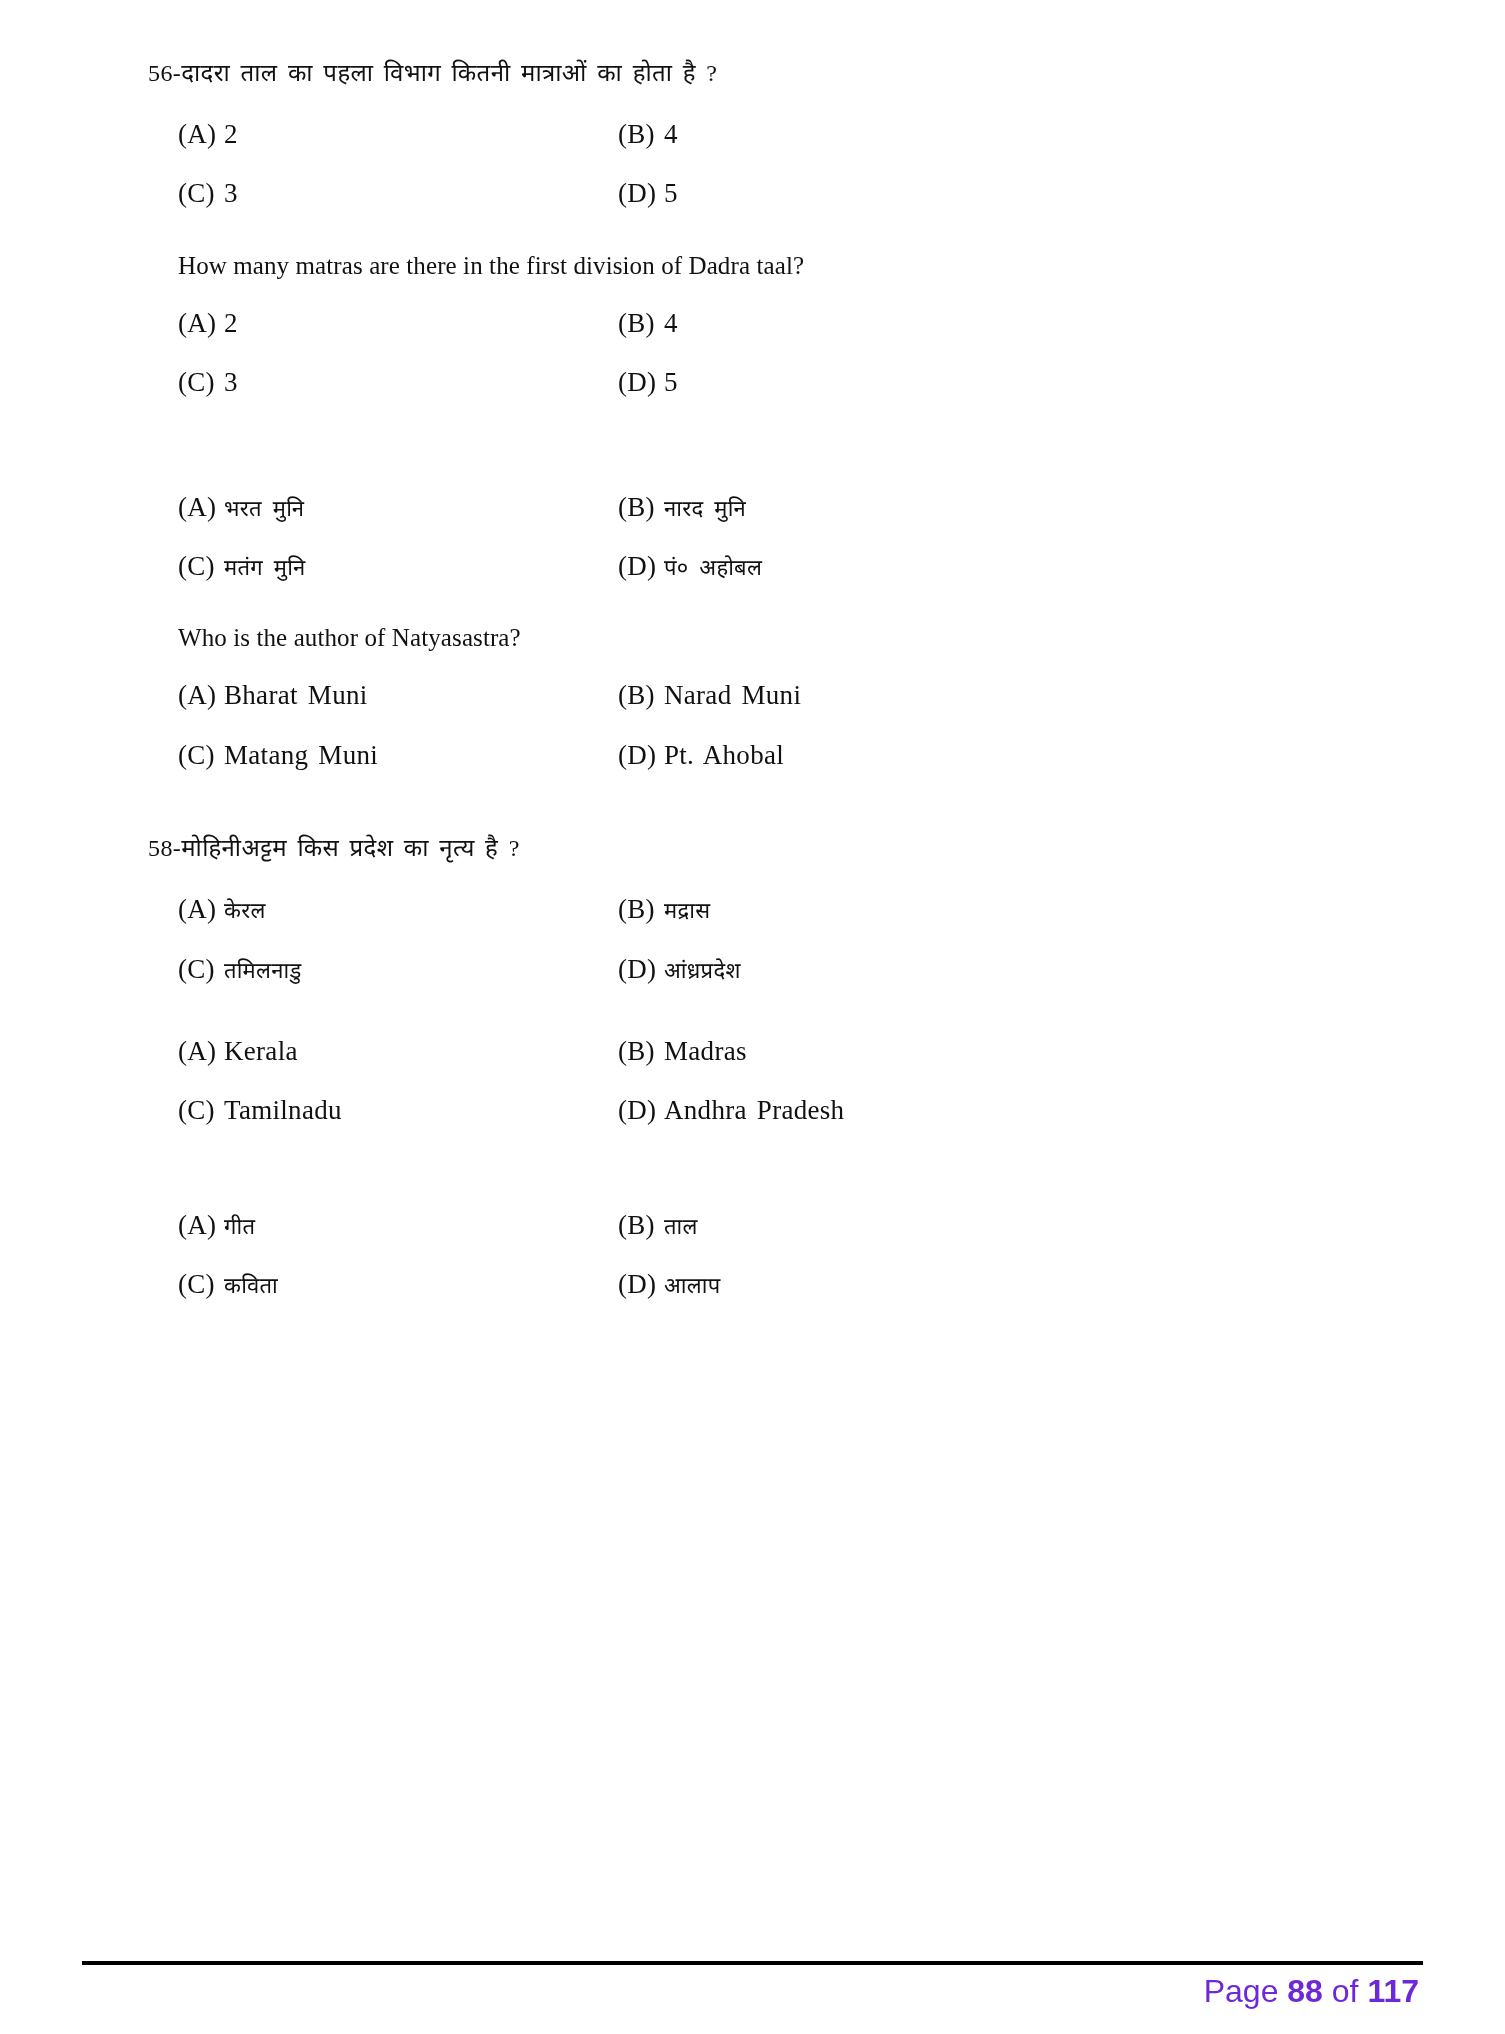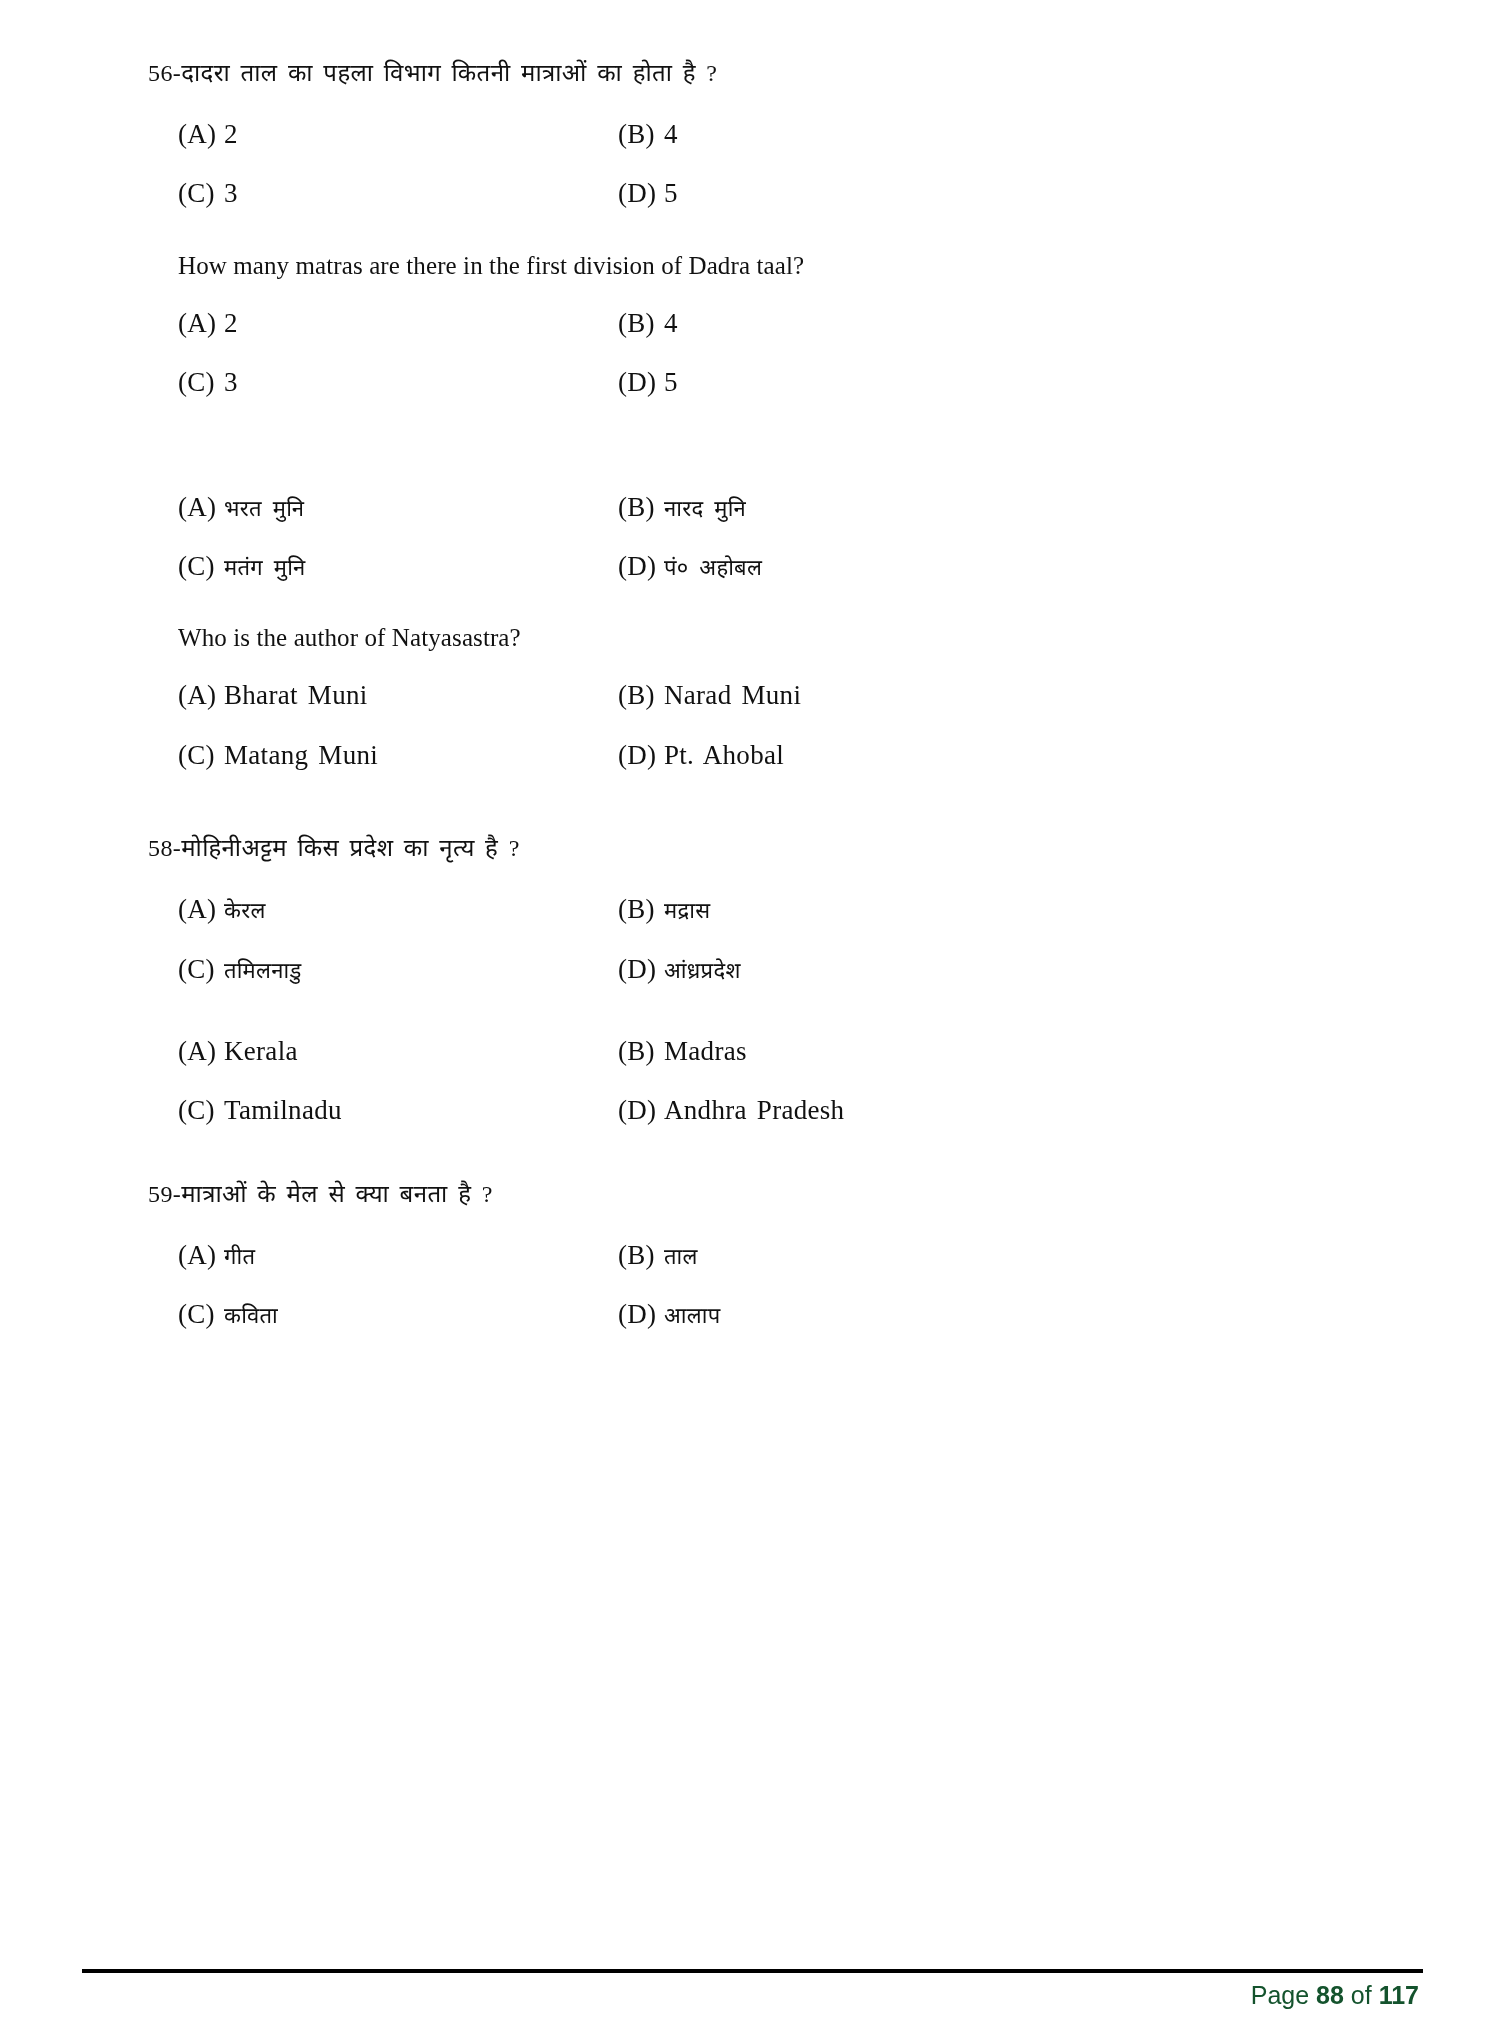--- a/index.html
+++ b/index.html
@@ -96,22 +96,22 @@
     right: 82px;
     bottom: 24px;
   }
   .footer-rule {
     border-top: 4px solid #000000;
     width: 100%;
   }
   .footer-text {
     text-align: right;
     font-family: "Liberation Sans", "DejaVu Sans", sans-serif;
-    font-size: 25px;
-    color: #14532d;
+    font-size: 32px;
+    color: #6d28d9;
     padding-top: 8px;
     padding-right: 4px;
     white-space: pre;
   }
   .footer-text b { font-weight: bold; }
 </style>
 </head>
 <body>
 
 <div class="page">
@@ -286,21 +286,20 @@
             <span class="opt-letter">(D)</span>
             <span class="opt-text">Andhra Pradesh</span>
           </div>
         </div>
       </div>
     </div>
 
     <div class="sp-block-gap-sm"></div>
 
     <div class="question-block">
-      <div class="q-stem hindi">59-मात्राओं के मेल से क्या बनता है ?</div>
       <div class="sp-stem-to-opts"></div>
 
       <div class="options">
         <div class="opt-row">
           <div class="opt col-left hindi">
             <span class="opt-letter">(A)</span>
             <span class="opt-text">गीत</span>
           </div>
           <div class="opt col-right hindi">
             <span class="opt-letter">(B)</span>

